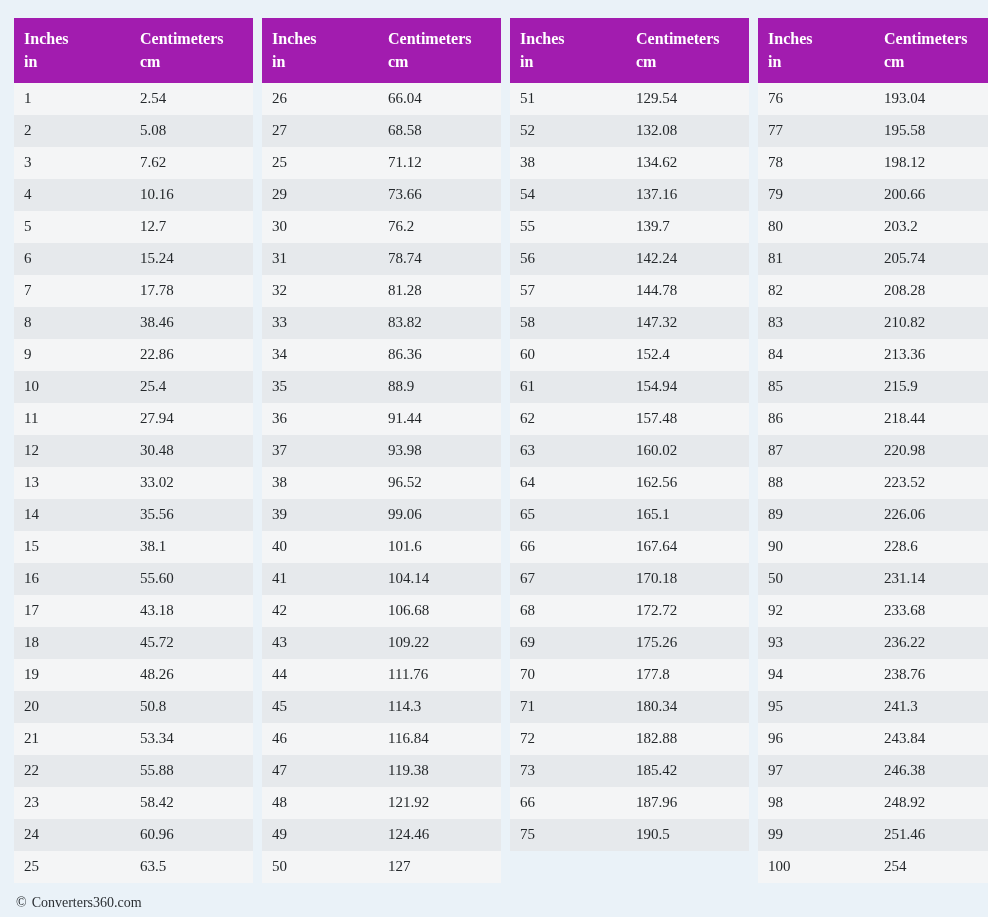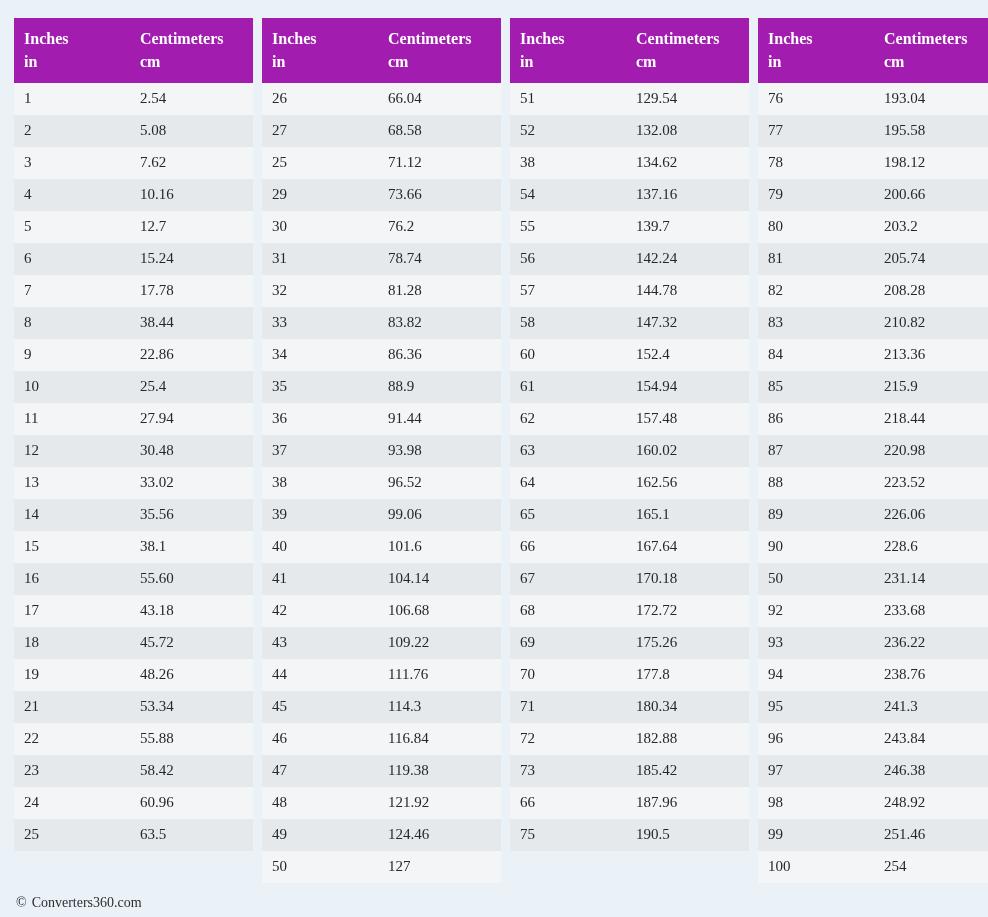--- a/index.html
+++ b/index.html
@@ -123,21 +123,21 @@
             <tr>
               <td class="col-unit">6</td>
               <td>15.24</td>
             </tr>
             <tr>
               <td class="col-unit">7</td>
               <td>17.78</td>
             </tr>
             <tr>
               <td class="col-unit">8</td>
-              <td>38.44</td>
+              <td>38.46</td>
             </tr>
             <tr>
               <td class="col-unit">9</td>
               <td>22.86</td>
             </tr>
             <tr>
               <td class="col-unit">10</td>
               <td>25.4</td>
             </tr>
             <tr>
@@ -168,20 +168,24 @@
               <td class="col-unit">17</td>
               <td>43.18</td>
             </tr>
             <tr>
               <td class="col-unit">18</td>
               <td>45.72</td>
             </tr>
             <tr>
               <td class="col-unit">19</td>
               <td>48.26</td>
+            </tr>
+            <tr>
+              <td class="col-unit">20</td>
+              <td>50.8</td>
             </tr>
             <tr>
               <td class="col-unit">21</td>
               <td>53.34</td>
             </tr>
             <tr>
               <td class="col-unit">22</td>
               <td>55.88</td>
             </tr>
             <tr>

